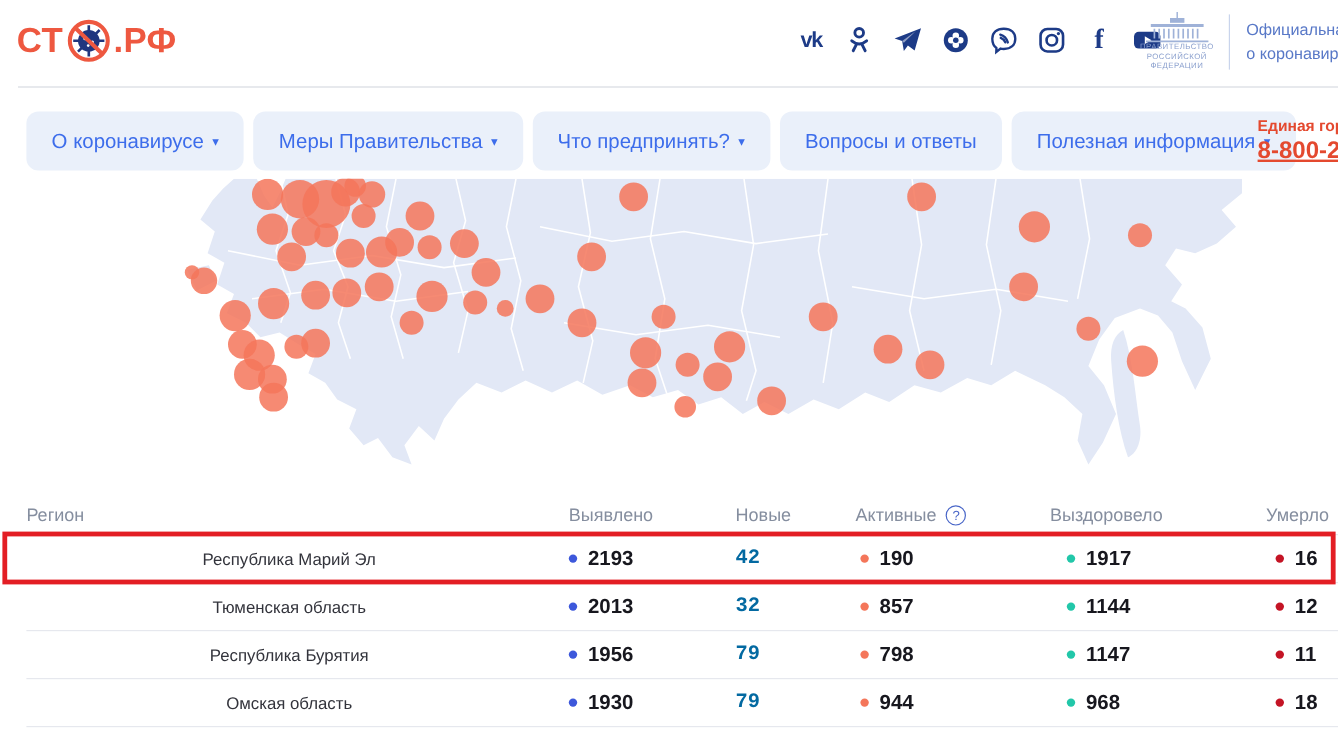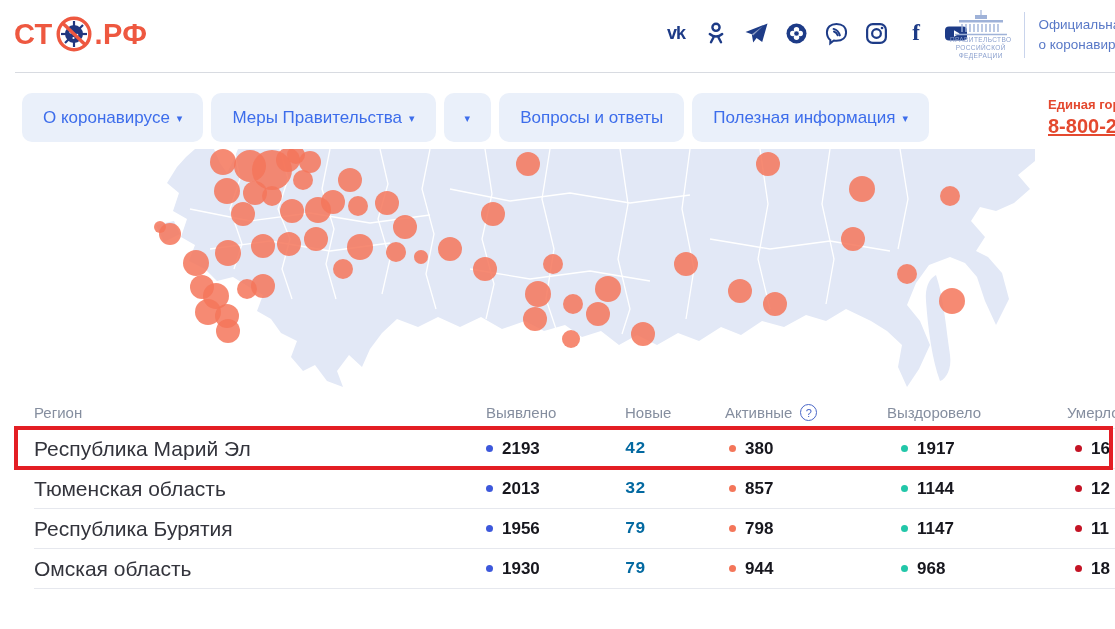--- a/index.html
+++ b/index.html
@@ -38,31 +38,31 @@
   .nav-btn .caret { font-size:11px; margin-top:2px; }
   .hotline { position:absolute; left:1048px; top:25px; color:#E4492F; white-space:nowrap; }
   .hotline-label { font-size:13px; font-weight:bold; }
   .hotline-phone { font-size:20px; font-weight:bold; text-decoration:underline; margin-top:3px; cursor:pointer; }
 
   
   .map-wrap { position:relative; margin-left:130px; width:985px; height:246px; }
   .map-wrap svg { display:block; }
 
   
-  .stats { padding-left:34px; margin-top:2px; }
+  .stats { padding-left:22px; margin-top:19px; }
   .thead, .trow { display:grid; grid-template-columns:438px 153px 100px 162px 180px 60px; align-items:center; }
   .thead { height:32px; color:#858E9F; font-size:15px; border-bottom:1px solid #E6E8EE; }
   .thead > div { display:flex; align-items:center; }
   .thead > div:nth-child(2) { padding-left:14px; }
   .thead > div:nth-child(4) { padding-left:0; }
   .help { display:inline-flex; align-items:center; justify-content:center; width:17px; height:17px;
           border:1.3px solid #4A67C8; border-radius:50%; color:#4A67C8; font-size:11px;
           margin-left:8px; cursor:pointer; }
   .trow { height:40px; border-bottom:1px solid #E6E8EE; position:relative; cursor:pointer; }
-  .region { font-size:21px; color:#33343C; }
+  .region { font-size:14px; color:#33343C;text-align:center; }
   .val { display:flex; align-items:center; gap:9px; font-size:17px; font-weight:bold; color:#17171E; }
   .trow > .val:nth-child(2) { padding-left:14px; }
   .trow > .val:nth-child(4) { padding-left:4px; }
   .trow > .val:nth-child(5) { padding-left:14px; }
   .trow > .val:nth-child(6) { padding-left:8px; }
   .dot { width:7px; height:7px; border-radius:50%; flex:0 0 auto; }
   .val-new { color:#0369a1;font-family:Liberation Mono, monospace; }
   .trow.highlighted::after { content:''; position:absolute; left:-20px; right:2px; top:-3px; bottom:-2px;
           border:4px solid #E31E24; pointer-events:none; }
 </style>
@@ -176,20 +176,21 @@
     <div style="display:flex;gap:8px;" id="nav-items">
         <button class="nav-btn">
           <span>О коронавирусе</span>
           <span class="caret">▾</span>
         </button>
         <button class="nav-btn">
           <span>Меры Правительства</span>
           <span class="caret">▾</span>
         </button>
         <button class="nav-btn">
+          <span>Что предпринять?</span>
           <span class="caret">▾</span>
         </button>
         <button class="nav-btn">
           <span>Вопросы и ответы</span>
         </button>
         <button class="nav-btn">
           <span>Полезная информация</span>
           <span class="caret">▾</span>
         </button>
       </div>
@@ -323,21 +324,21 @@
           <div class="region">Республика Марий Эл</div>
           <div class="val">
             <span class="dot" style="background: rgb(61, 88, 219);"></span>
             <span>2193</span>
           </div>
           <div class="val val-new">
             <span>42</span>
           </div>
           <div class="val">
             <span class="dot" style="background: rgb(244, 118, 90);"></span>
-            <span>380</span>
+            <span>190</span>
           </div>
           <div class="val">
             <span class="dot" style="background: rgb(34, 199, 169);"></span>
             <span>1917</span>
           </div>
           <div class="val">
             <span class="dot" style="background: rgb(196, 20, 37);"></span>
             <span>16</span>
           </div>
         </div>

